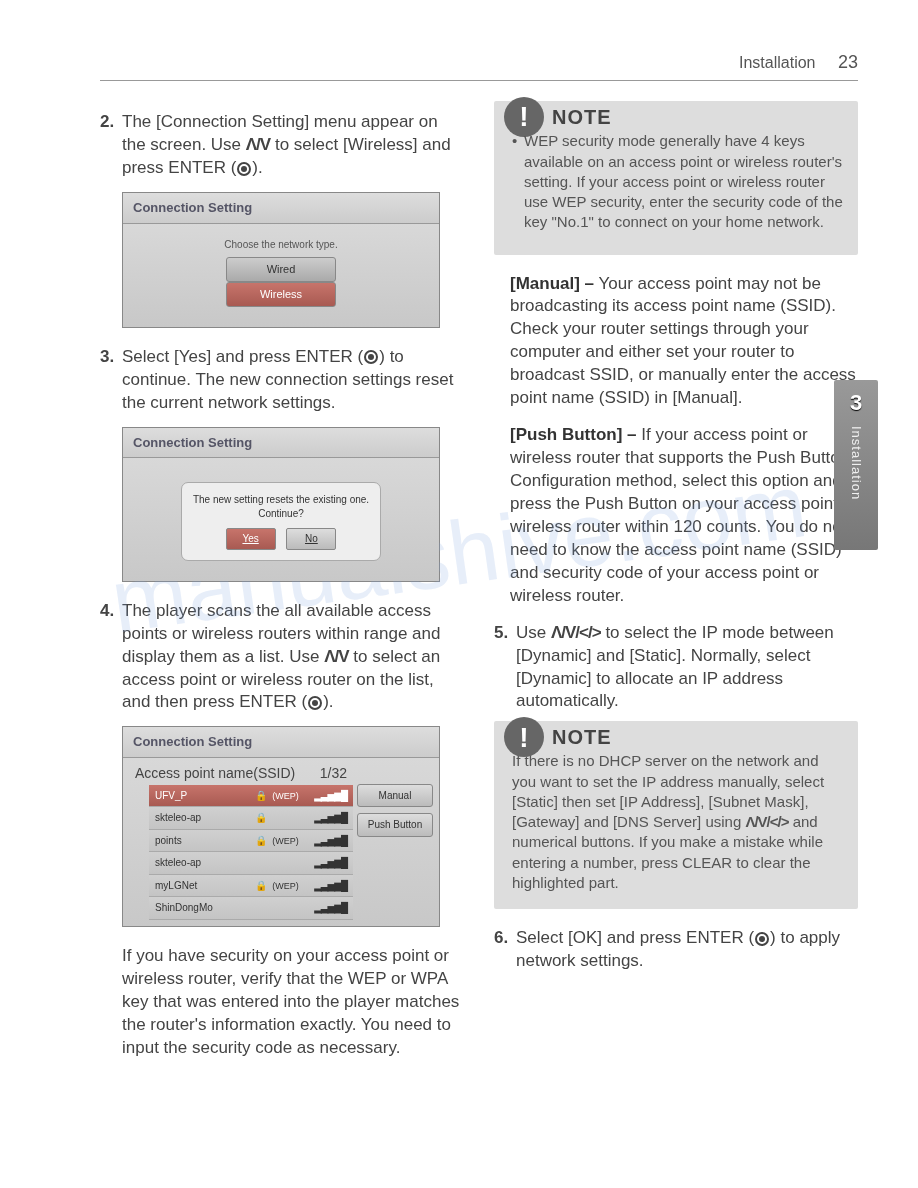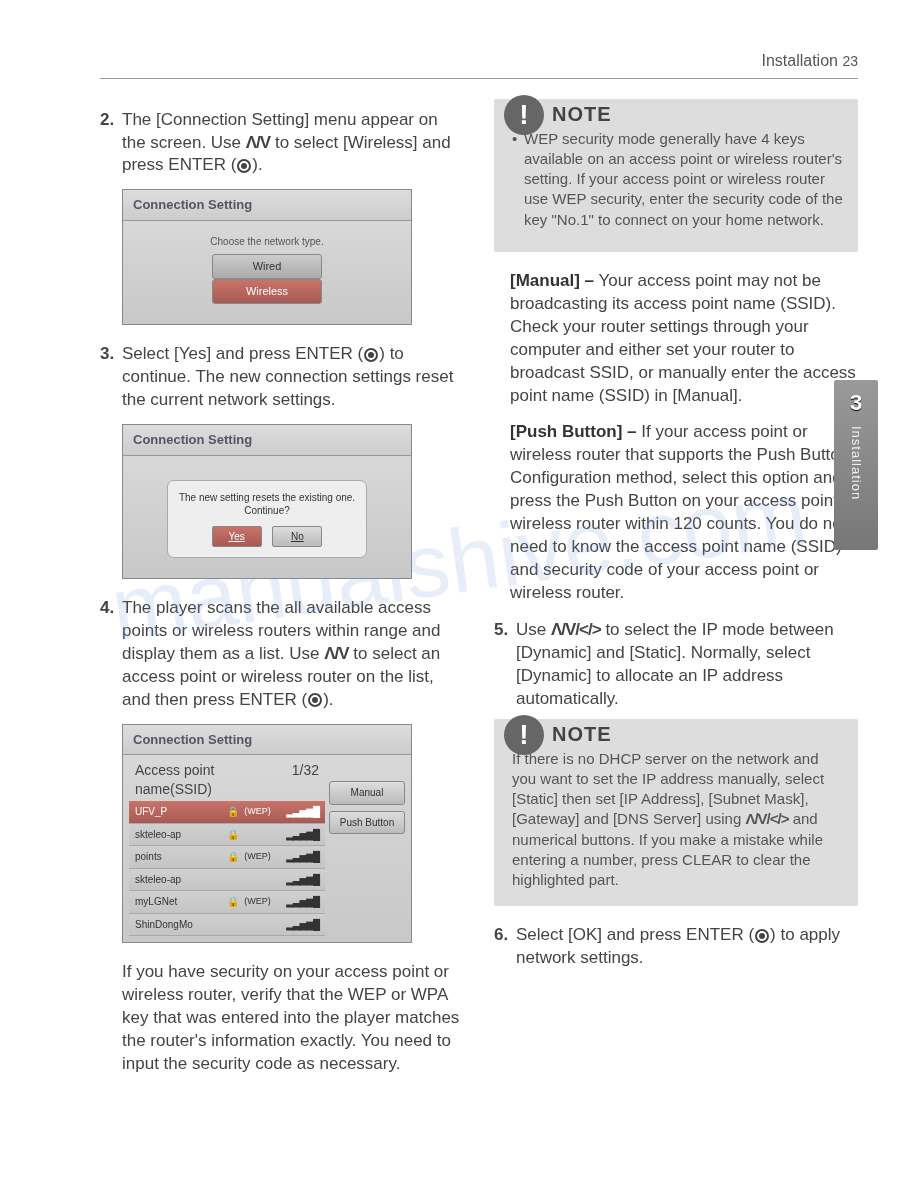--- a/index.html
+++ b/index.html
@@ -18,21 +18,21 @@
     position: relative;
   }
   .header {
     text-align: right;
     border-bottom: 1px solid #999;
     padding-bottom: 6px;
     margin-bottom: 30px;
     font-size: 16px;
     color: #555;
   }
-  .header .page-num { font-size: 14px; }
+  .header .page-num { margin-left: 18px; font-size: 18px; }
   .columns { display: flex; gap: 30px; }
   .col { flex: 1; }
   .step { display: flex; margin-bottom: 8px; }
   .step-num { font-weight: bold; min-width: 22px; }
   .step-text { flex: 1; }
   .enter-icon {
     display: inline-block;
     width: 14px; height: 14px;
     border: 2px solid #444;
     border-radius: 50%;
@@ -48,21 +48,21 @@
     border-radius: 50%;
     top: 2px; left: 2px;
   }
   .arrows {
     font-weight: bold;
     letter-spacing: -1px;
   }
   .screenshot {
     border: 1px solid #888;
     margin: 12px 0 18px 22px;
-    width: 290px;
+    width: 318px;
     background: linear-gradient(#e8e8e8, #d0d0d0);
     font-size: 11px;
     color: #333;
   }
   .ss-title {
     background: linear-gradient(#ddd,#ccc);
     padding: 6px 10px;
     font-weight: bold;
     font-size: 13px;
     border-bottom: 1px solid #999;
@@ -105,25 +105,26 @@
     margin: 0 4px;
     background: linear-gradient(#ddd,#bbb);
     border: 1px solid #888;
     border-radius: 2px;
     text-decoration: underline;
   }
   .ss-dialog .dlg-btn.sel { background: linear-gradient(#c7746b,#a85a52); color:#fff;}
   .ss-list { text-align:left; }
   .ss-list-head { font-size:14px; padding:2px 6px; color:#444; display:flex; justify-content:space-between;}
   .ss-row {
-    display:flex; align-items:flex-start;
+    display:flex; align-items:flex-end;
     padding: 4px 6px;
     border-bottom: 1px solid #aaa;
     background: linear-gradient(#d0d0d0,#c4c4c4);
     font-size: 10px;
+    margin-left: 20px;
   }
   .ss-row.sel { background: linear-gradient(#c7746b,#a85a52); color:#fff;}
   .ss-row .name { flex:1; }
   .ss-row .lock { margin:0 4px; }
   .ss-row .enc { width:42px; font-size:9px;}
   .ss-row .bars { letter-spacing:-1px; }
   .ss-side {
     position:absolute; right:6px; top:26px;
     width:76px;
   }

